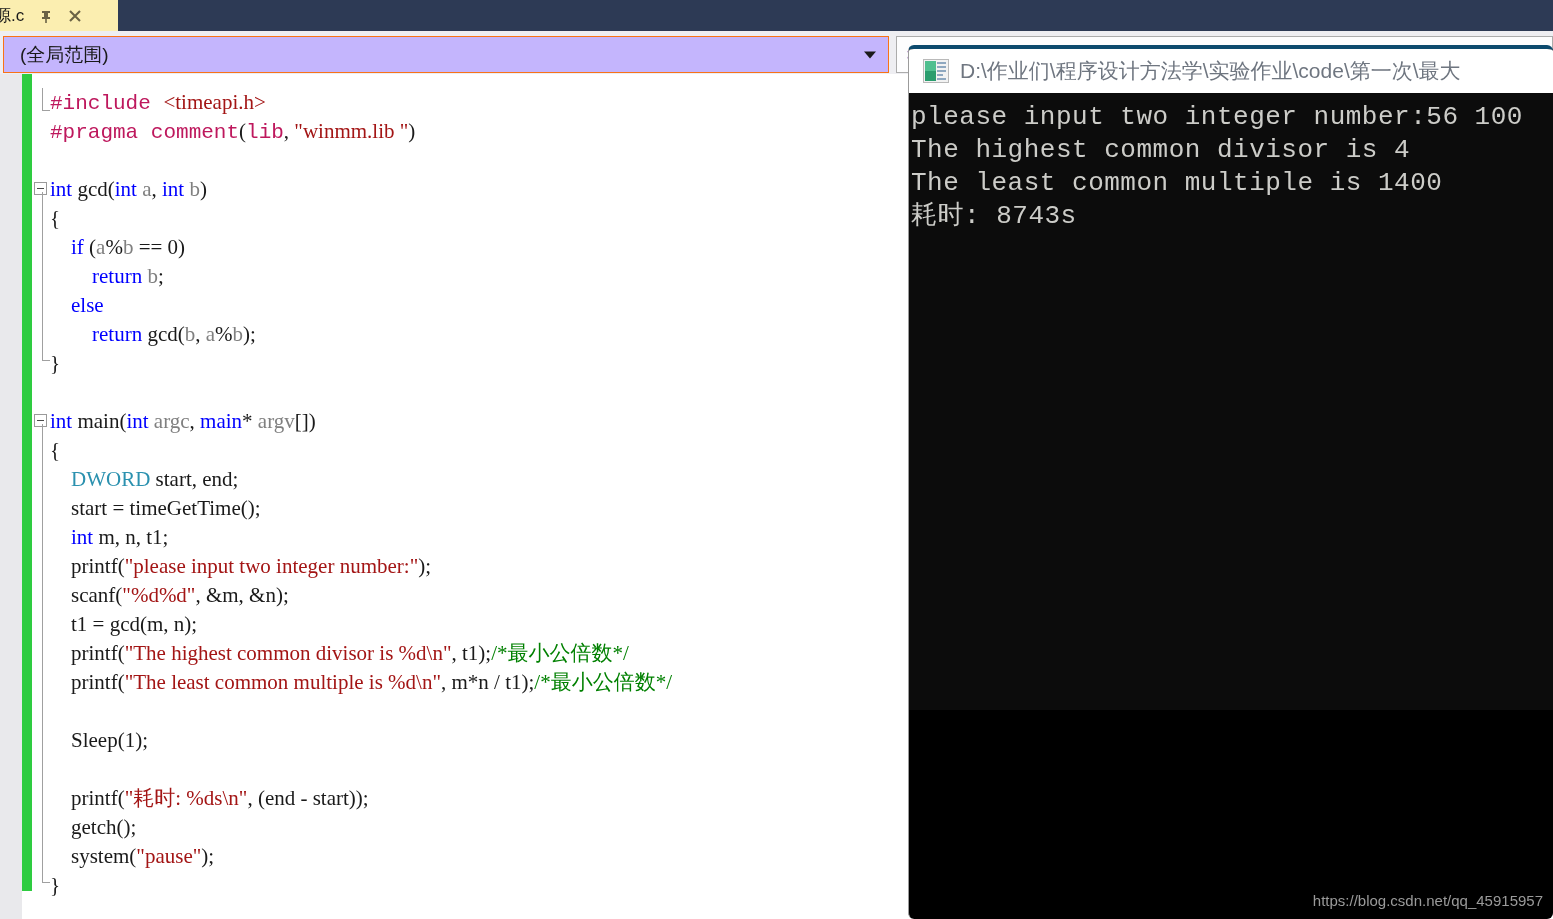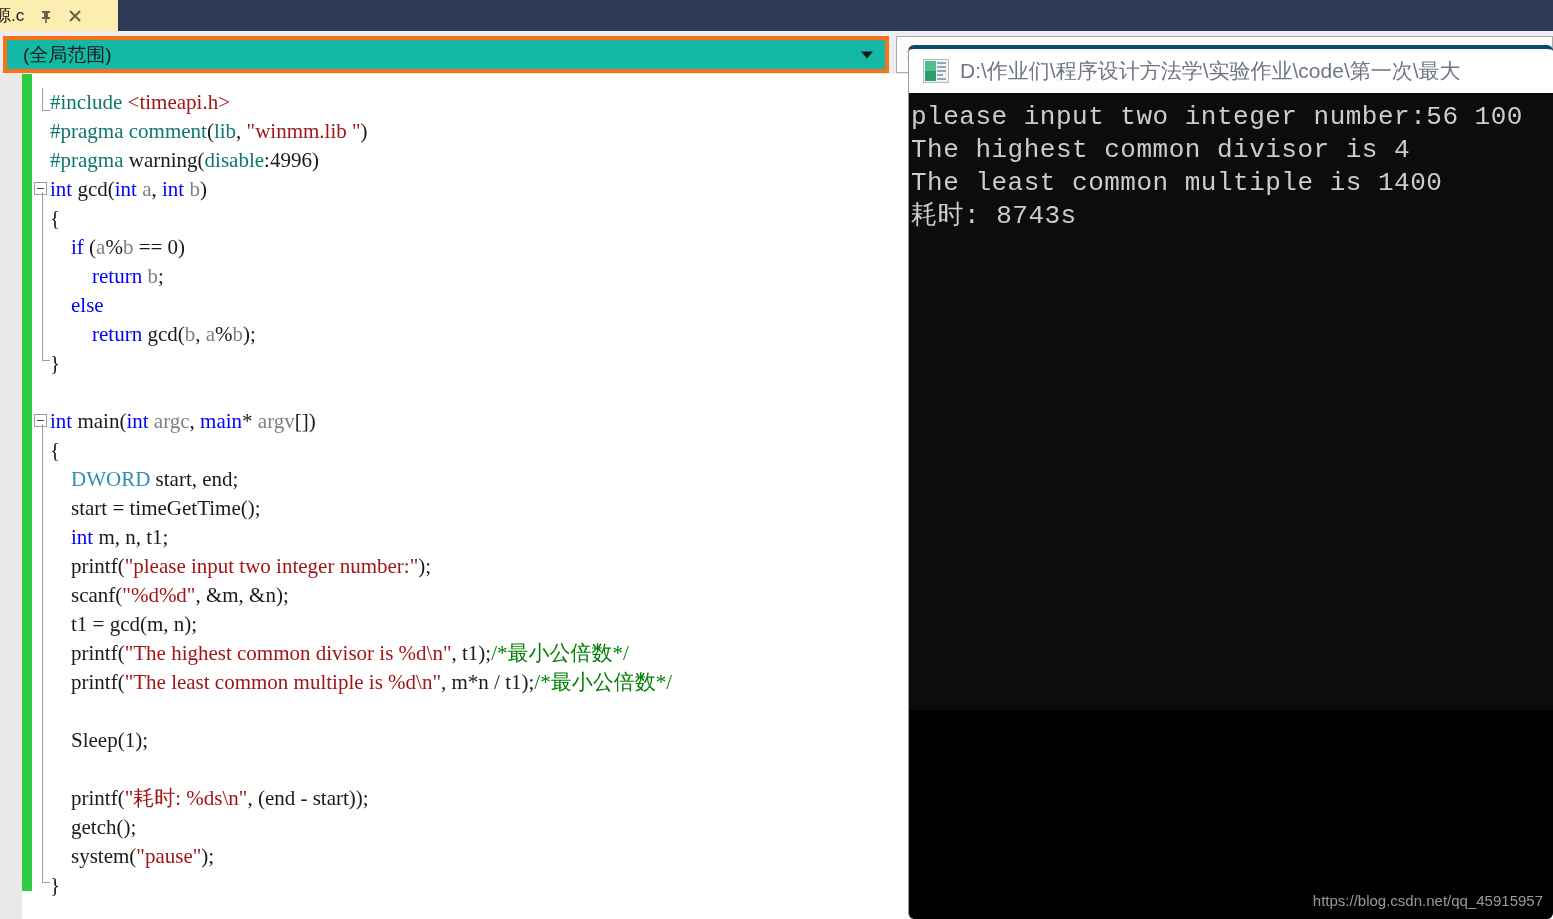--- a/index.html
+++ b/index.html
@@ -67,22 +67,22 @@
   #nav-bar {
     position: absolute;
     left: 0; top: 31px;
     width: 1553px; height: 43px;
     background: #eeeef2;
   }
   #nav-combo {
     position: absolute;
     left: 3px; top: 5px;
     width: 886px; height: 37px;
-    background: #14b8a6;
-    border: 4px solid #f97316;
+    background: #c4b5fd;
+    border: 1px solid #f97316;
     box-sizing: border-box;
     display: flex;
     align-items: center;
   }
   #nav-combo-text {
     font-size: 19px;
     color: #1a1a1a;
     margin-left: 16px;
     font-family: "Liberation Sans", sans-serif;
     white-space: nowrap;
@@ -159,21 +159,21 @@
   }
   .cur-line-box {
     position: absolute;
     left: 50px;
     width: 860px;
     height: 28px;
     border-top: 1px solid #e4e4e4;
     border-bottom: 1px solid #e4e4e4;
     background: #fafafa;
   }
-  .tk-dir   { color: #0f766e; }
+  .tk-dir   { color: #be185d; font-family: Liberation Mono, monospace; }
   .tk-kw    { color: #0000ff; }
   .tk-type  { color: #2b91af; }
   .tk-str   { color: #a31515; }
   .tk-cmt   { color: #008000; }
   .tk-var   { color: #808080; }
   .tk-plain { color: #1a1a1a; }
 
   
   .fold-box {
     position: absolute;
@@ -318,21 +318,20 @@
 
     <div class="fold-line" style="left:42px; top:350px; height:458px;"></div>
     <div class="fold-hook" style="left:42px; top:808px; width:8px;"></div>
 
     <div class="indent-guide" style="left:59px; top:136px; height:142px;"></div>
     <div class="indent-guide" style="left:59px; top:368px; height:432px;"></div>
 
     <div id="code-area">
         <div class="code-line" style="top: 14px;"><span class="tk-dir">#include </span><span class="tk-str">&lt;timeapi.h&gt;</span></div>
         <div class="code-line" style="top: 43px;"><span class="tk-dir">#pragma </span><span class="tk-dir">comment</span><span class="tk-plain">(</span><span class="tk-dir">lib</span><span class="tk-plain">, </span><span class="tk-str">"winmm.lib "</span><span class="tk-plain">)</span></div>
-        <div class="code-line" style="top: 72px;"><span class="tk-dir">#pragma </span><span class="tk-plain">warning</span><span class="tk-plain">(</span><span class="tk-dir">disable</span><span class="tk-plain">:4996)</span></div>
         <div class="code-line" style="top: 101px;"><span class="tk-kw">int</span><span class="tk-plain"> gcd(</span><span class="tk-kw">int</span><span class="tk-plain"> </span><span class="tk-var">a</span><span class="tk-plain">, </span><span class="tk-kw">int</span><span class="tk-plain"> </span><span class="tk-var">b</span><span class="tk-plain">)</span></div>
         <div class="code-line" style="top: 130px;"><span class="tk-plain">{</span></div>
         <div class="code-line" style="top: 159px;"><span class="tk-plain">    </span><span class="tk-kw">if</span><span class="tk-plain"> (</span><span class="tk-var">a</span><span class="tk-plain">%</span><span class="tk-var">b</span><span class="tk-plain"> == 0)</span></div>
         <div class="code-line" style="top: 188px;"><span class="tk-plain">        </span><span class="tk-kw">return</span><span class="tk-plain"> </span><span class="tk-var">b</span><span class="tk-plain">;</span></div>
         <div class="code-line" style="top: 217px;"><span class="tk-plain">    </span><span class="tk-kw">else</span></div>
         <div class="code-line" style="top: 246px;"><span class="tk-plain">        </span><span class="tk-kw">return</span><span class="tk-plain"> gcd(</span><span class="tk-var">b</span><span class="tk-plain">, </span><span class="tk-var">a</span><span class="tk-plain">%</span><span class="tk-var">b</span><span class="tk-plain">);</span></div>
         <div class="code-line" style="top: 275px;"><span class="tk-plain">}</span></div>
         <div class="code-line" style="top: 304px;"><span class="tk-plain"></span></div>
         <div class="code-line" style="top: 333px;"><span class="tk-kw">int</span><span class="tk-plain"> main(</span><span class="tk-kw">int</span><span class="tk-plain"> </span><span class="tk-var">argc</span><span class="tk-plain">, </span><span class="tk-kw">main</span><span class="tk-plain">* </span><span class="tk-var">argv</span><span class="tk-plain">[])</span></div>
         <div class="code-line" style="top: 362px;"><span class="tk-plain">{</span></div>

